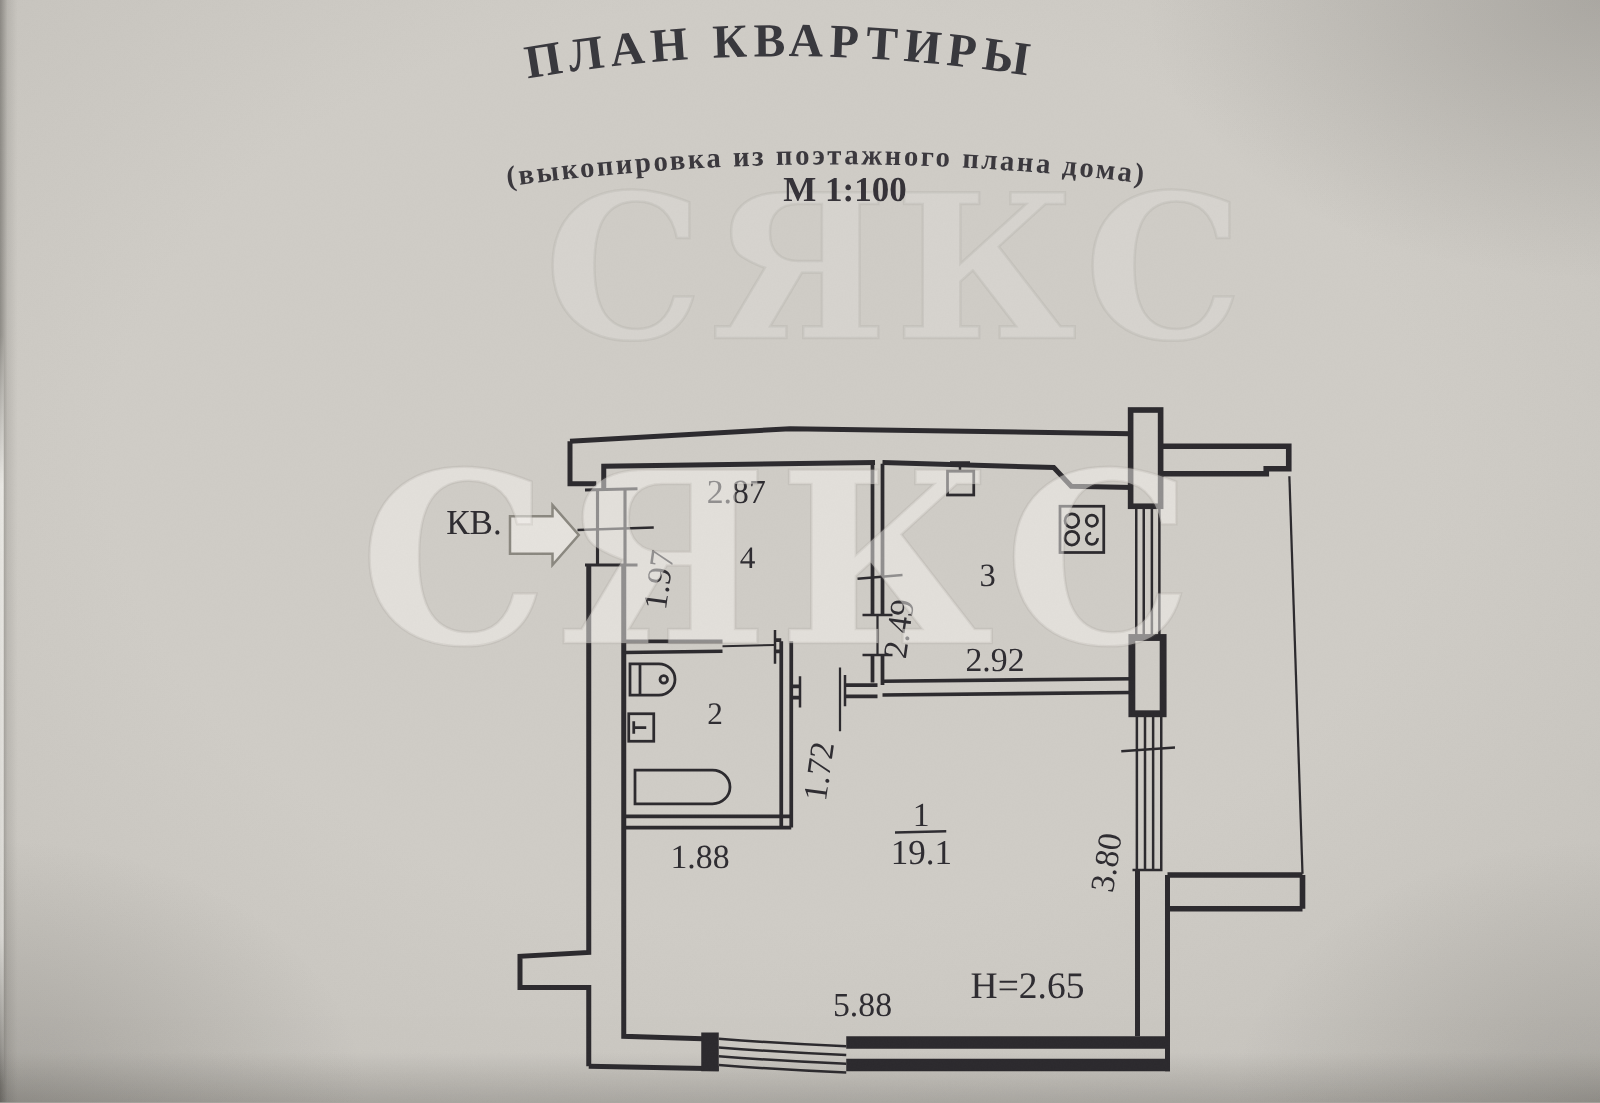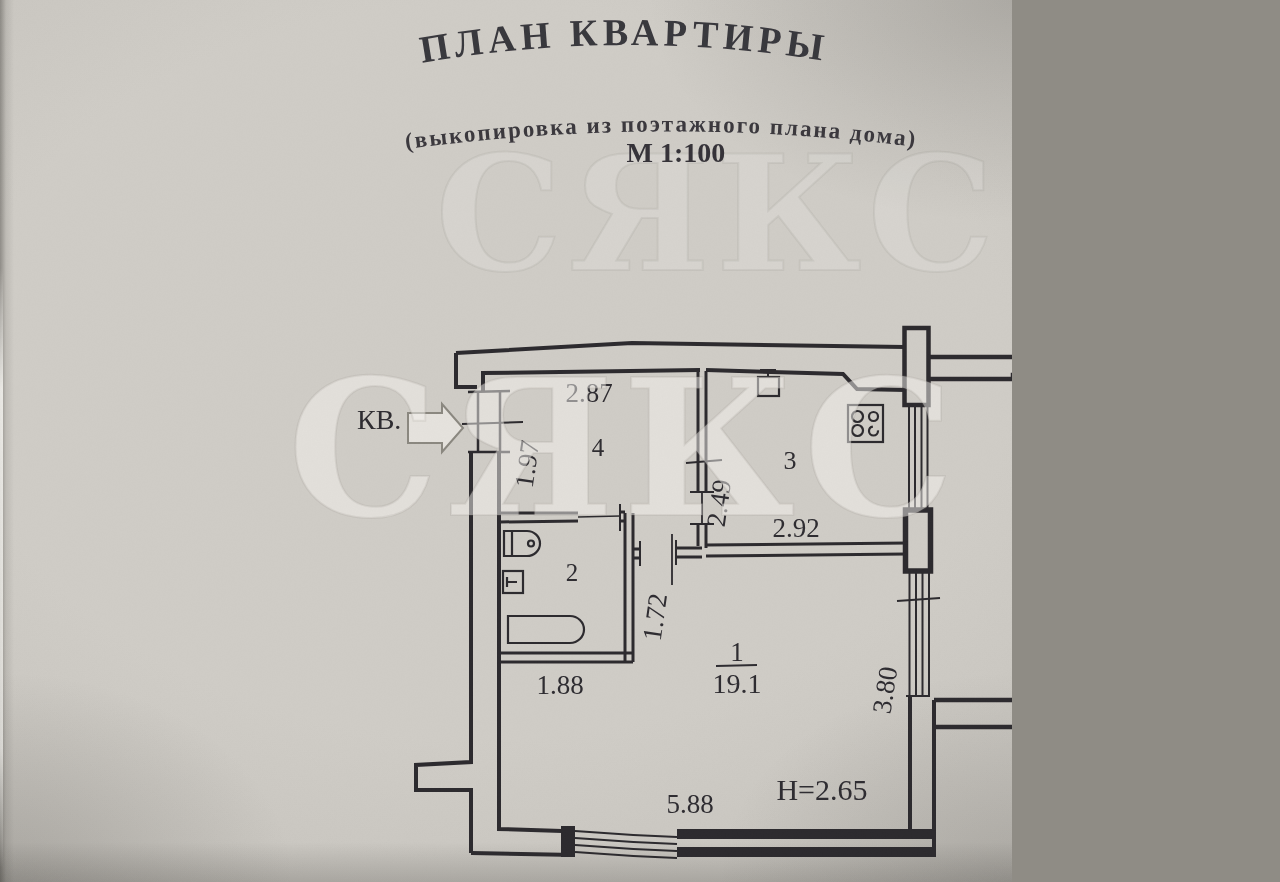--- a/index.html
+++ b/index.html
@@ -1,17 +1,17 @@
 <!DOCTYPE html>
 <html><head>
 <meta charset="utf-8">
 <style>
   html,body{margin:0;padding:0;background:#8f8c85;}
   .paper{
-    position:relative;width:1012px;height:882px;overflow:hidden;
+    position:relative;width:1280px;height:882px;overflow:hidden;
     background:
       radial-gradient(ellipse 520px 320px at 100% 0%, rgba(58,56,52,0.20), rgba(58,56,52,0) 70%),
       radial-gradient(ellipse 420px 300px at 0% 100%, rgba(58,56,52,0.22), rgba(58,56,52,0) 70%),
       radial-gradient(ellipse 420px 300px at 100% 100%, rgba(58,56,52,0.20), rgba(58,56,52,0) 70%),
       linear-gradient(90deg, rgba(40,38,34,0.38) 0px, rgba(40,38,34,0.10) 6px, rgba(40,38,34,0) 14px),
       linear-gradient(0deg, rgba(40,38,34,0.20) 0px, rgba(40,38,34,0) 40px),
       radial-gradient(ellipse 1500px 1050px at 48% 42%, #d0cdc7 35%, #c4c1bb 65%, #aeaba4 88%, #9b9890 100%);
     background-color:#c8c5bf;
     font-family:"Liberation Serif", serif;
   }

